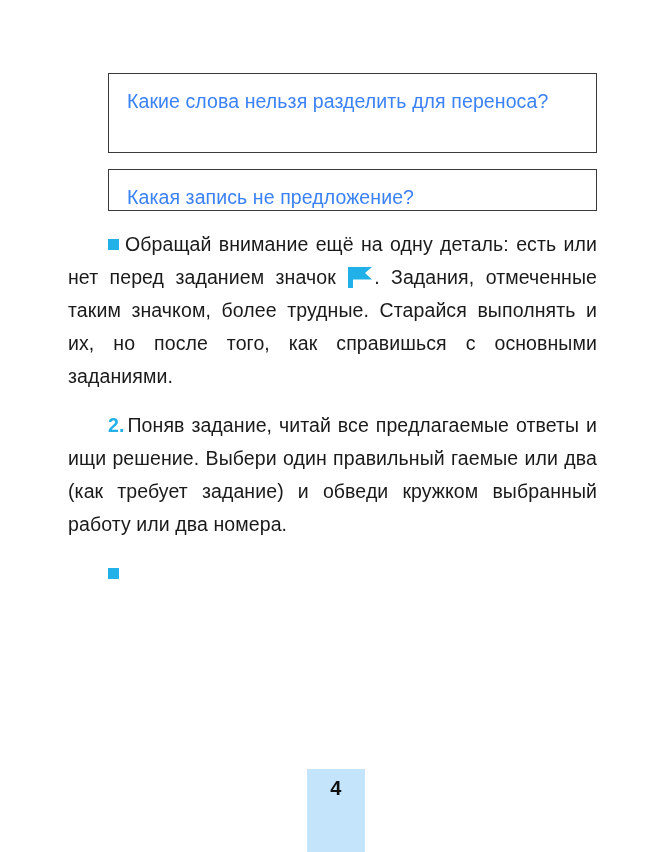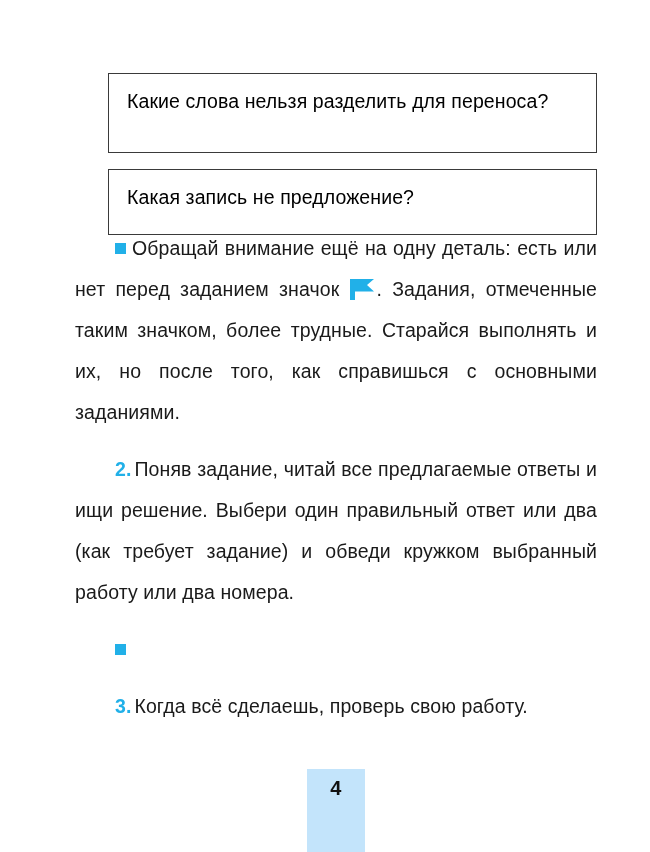--- a/index.html
+++ b/index.html
@@ -32,39 +32,39 @@
     background: #ffffff;
     padding: 12px 18px 12px 18px;
   }
   .qbox p {
     margin: 0;
     font-size: 19.5px;
     line-height: 31px;
     text-align: justify;
     text-align-last: left;
     letter-spacing: 0.1px;
-    color: #000000;
+    color: #3b82f6;
     hyphens: none;
   }
   #qbox-1 { top: 73px; height: 80px; }
   #qbox-1 p { text-align: justify; }
-  #qbox-2 { top: 169px; height: 66px; }
+  #qbox-2 { top: 169px; height: 42px; }
   #qbox-2 p { text-align: justify; text-align-last: left; }
 
   
   .body-area {
     position: absolute;
     left: 68px;
     top: 228px;
     width: 529px;
   }
   .para {
-    margin: 0 0 0 7px;
+    margin: 0 0 0 0;
     font-size: 19.5px;
-    line-height: 41px;
+    line-height: 33px;
     text-align: justify;
     text-align-last: left;
     color: #1a1a1a;
     letter-spacing: 0.1px;
   }
   .para + .para { margin-top: 16px; }
 
   .indent { display: inline-block; width: 40px; }
 
   .bullet-sq {
@@ -126,25 +126,24 @@
     <p>Какая запись не предложение?</p>
   </div>
 
   <div class="body-area">
 
     <p class="para"><span class="indent"></span><span class="bullet-sq"></span><span>Обращай внимание ещё на одну деталь: есть или нет перед заданием значок</span> <span class="flag-icon"><svg width="25" height="21" viewBox="0 0 25 21" xmlns="http://www.w3.org/2000/svg">
             <rect x="0" y="0" width="5" height="21" fill="#21b0e8"></rect>
             <path d="M5 0 H24 L17 6 L24 12.5 H5 Z" fill="#21b0e8"></path>
           </svg></span><span>. Задания, отмеченные таким значком, более трудные. Старайся вы­полнять и их, но после того, как спра­вишься с основными заданиями.</span></p>
 
-    <p class="para"><span class="indent"></span><span class="num-marker">2.</span><span>Поняв задание, читай все предла­гаемые ответы и ищи решение. Выбери</span> <span class="bold">один</span> <span>правильный ответ или</span> <span class="bold">два</span> <span>(как требует задание) и обведи кружком выбранный работу или два номера.</span></p>
+    <p class="para"><span class="indent"></span><span class="num-marker">2.</span><span>Поняв задание, читай все предла­гаемые ответы и ищи решение. Выбери</span> <span class="bold">один</span> <span>правильный гаемые или</span> <span class="bold">два</span> <span>(как требует задание) и обведи кружком выбранный работу или два номера.</span></p>
 
     <p class="para"><span class="indent"></span><span class="bullet-sq"></span></p>
 
-    <p class="para"><span class="indent"></span><span class="num-marker">3.</span><span>Когда всё сделаешь, проверь свою работу.</span></p>
 
 
   </div>
 
   <div id="footer-block">
     <div id="page-number">4</div>
   </div>
 
 </div>
 

